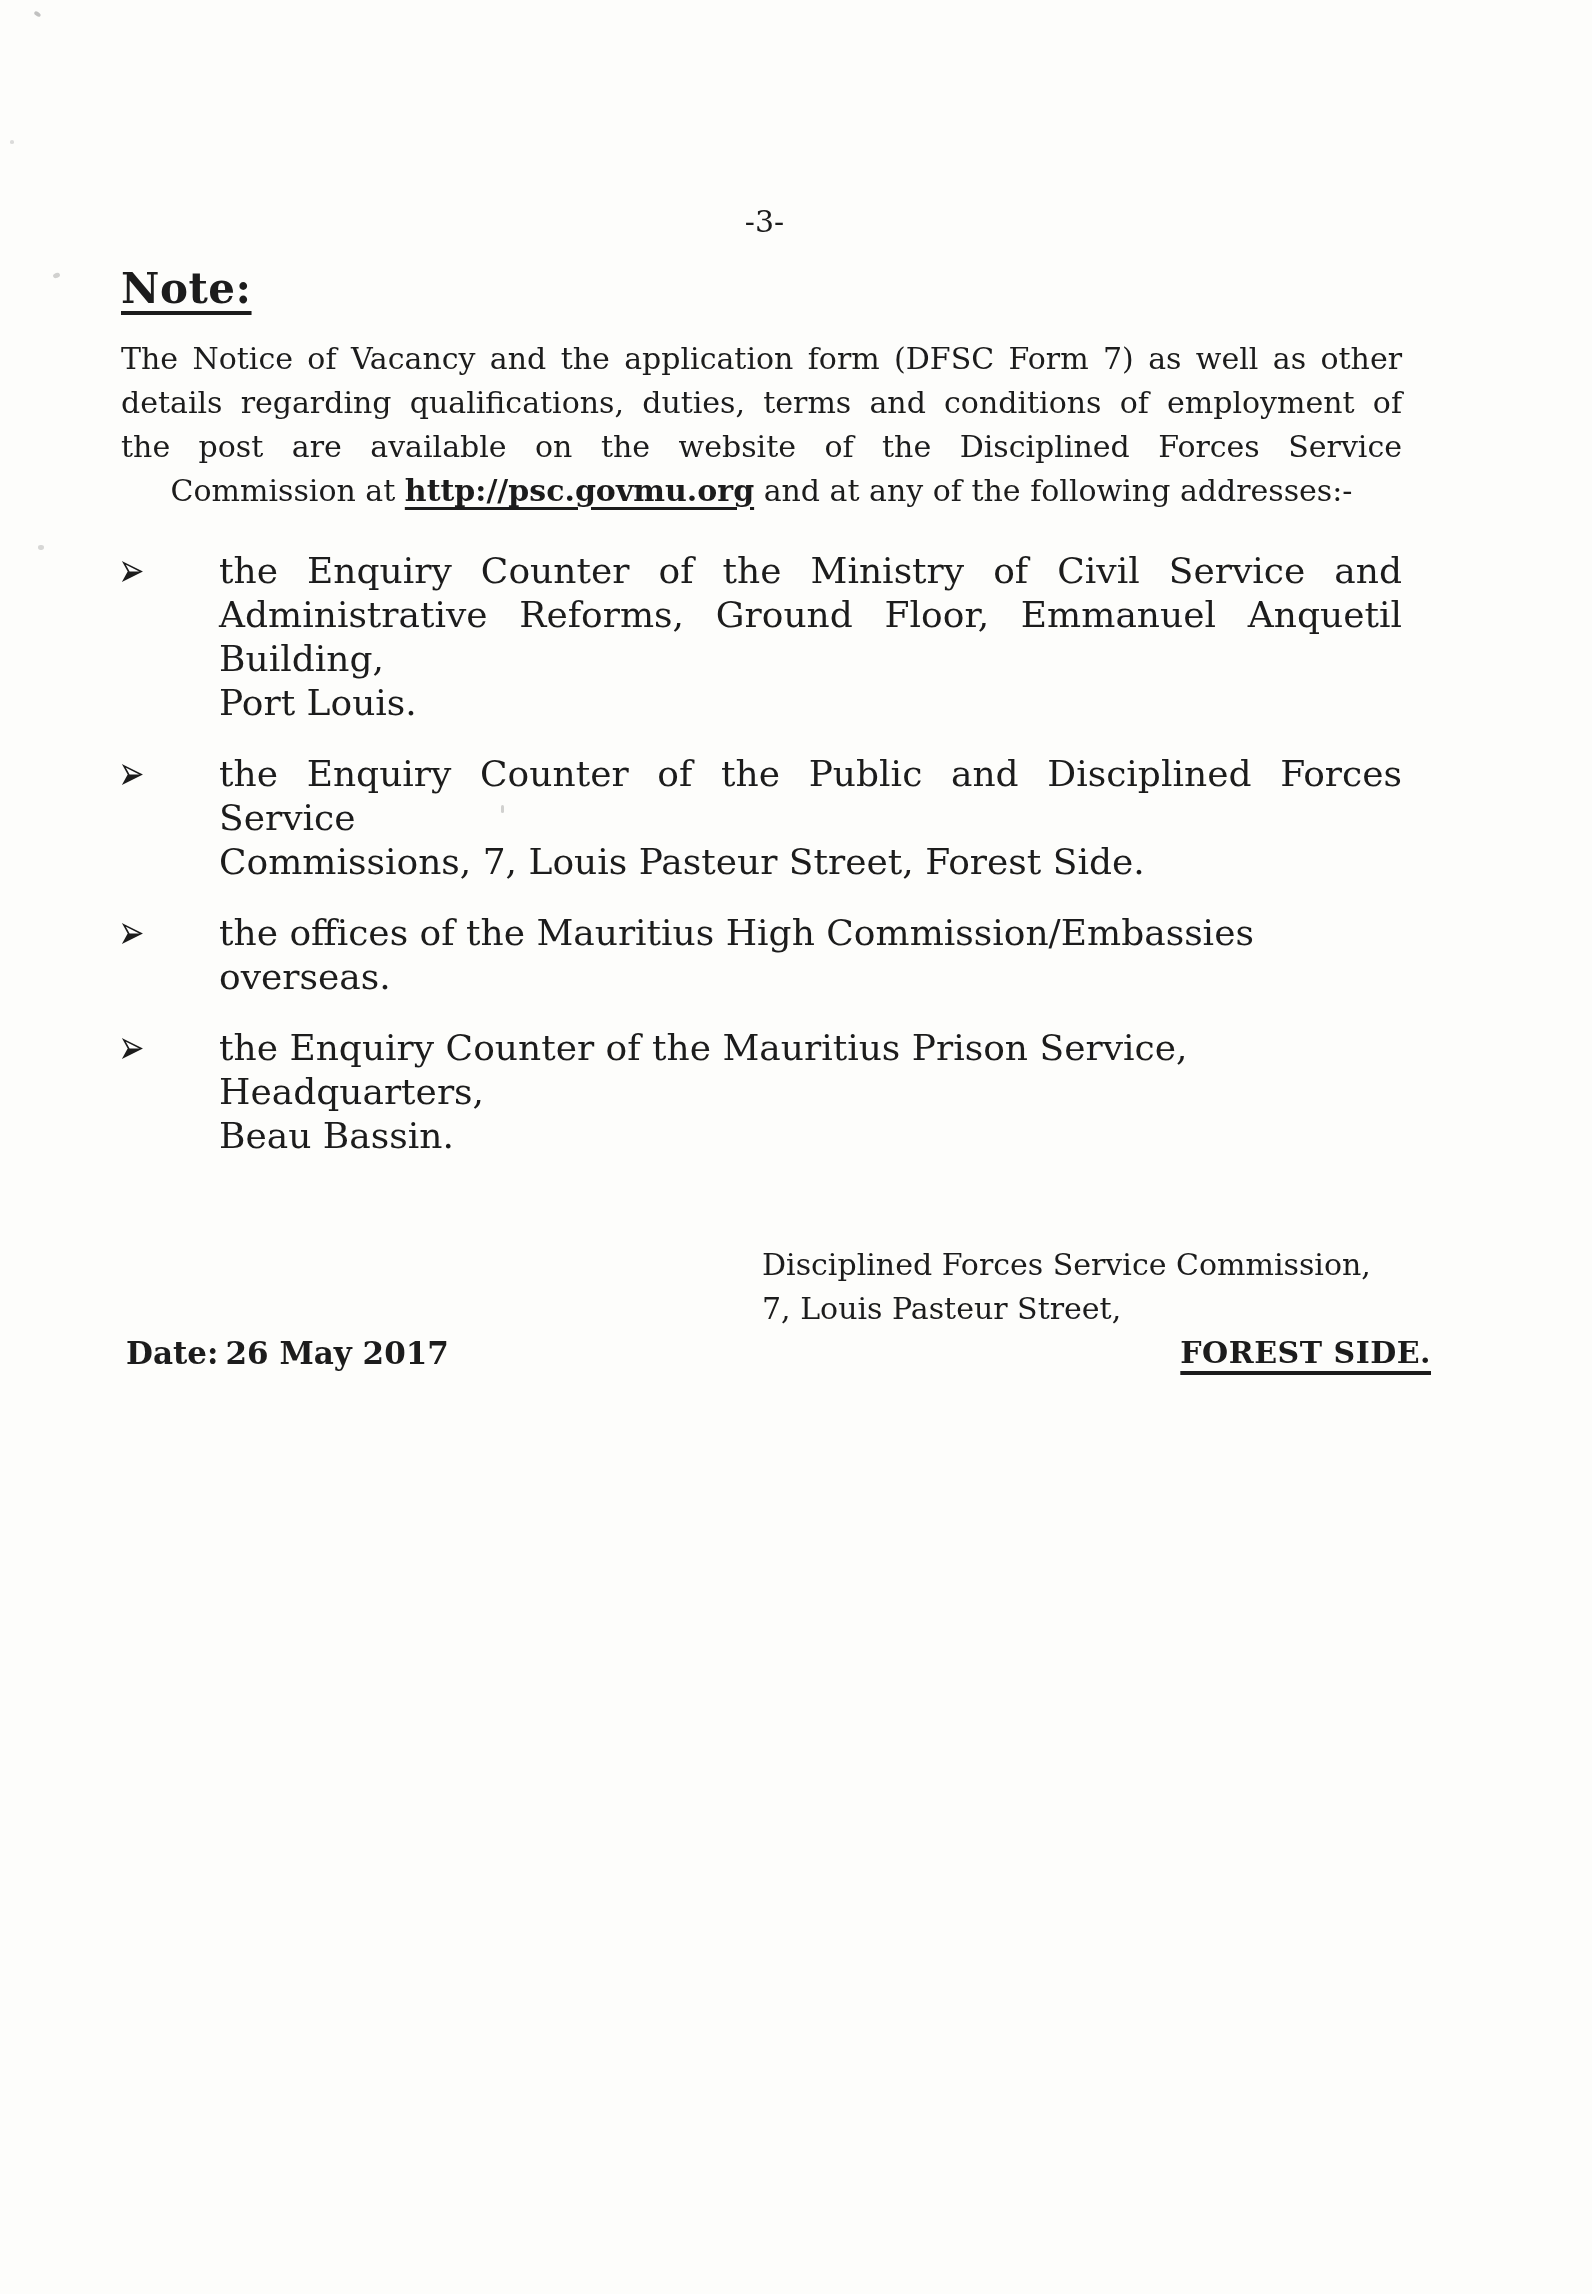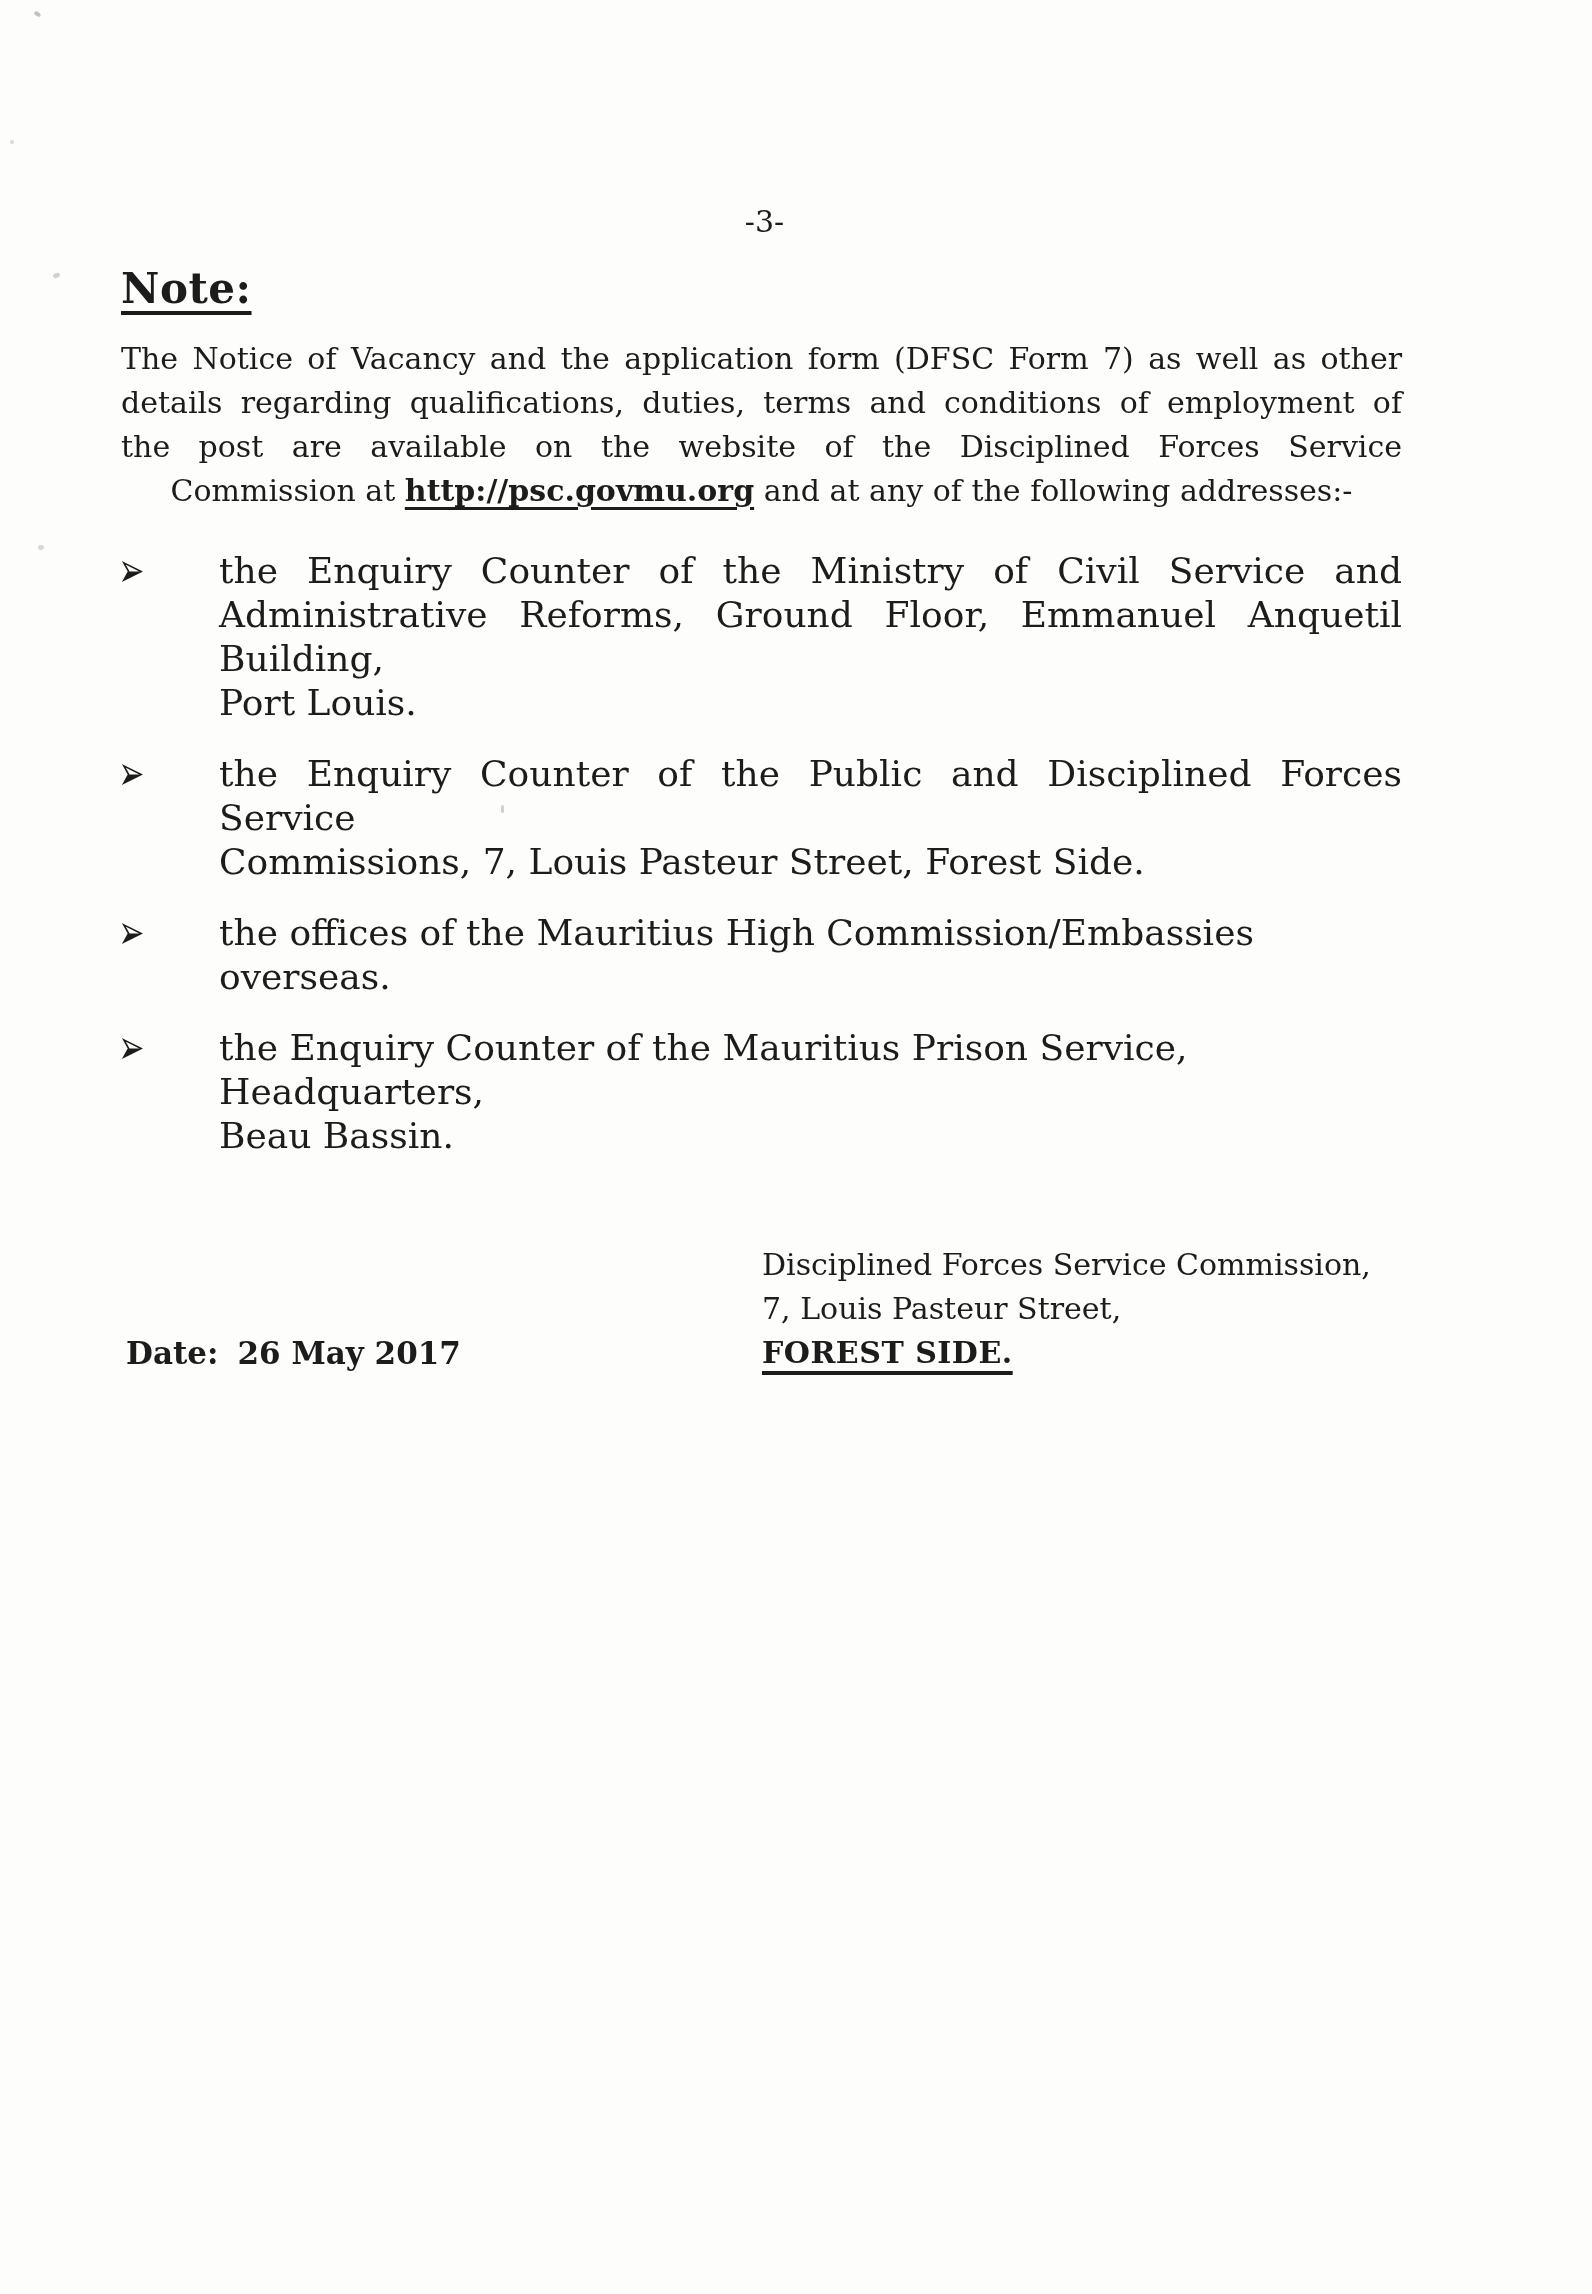--- a/index.html
+++ b/index.html
@@ -36,32 +36,32 @@
   .addr-item{display:flex;margin-bottom:27px;}
   .addr-item:last-child{margin-bottom:0;}
   .arrow{flex:0 0 98px;width:98px;padding-top:10.5px;}
   .arrow svg{display:block;}
   .addr-text{flex:1;min-width:0;}
   .sig-block{
     position:absolute;left:762px;top:1243px;width:669px;
     font-size:30px;line-height:44px;text-align:left;
   }
   .forest{
-    font-weight:bold;letter-spacing:0.5px;
+    font-weight:bold;letter-spacing:0.5px;text-align:right;
   }
   .forest .u{
     text-decoration:underline;
     text-decoration-thickness:3.8px;
     text-underline-offset:7.6px;
   }
   .date-line{
     position:absolute;left:126px;top:1331px;
     font-size:31px;font-weight:bold;line-height:44px;
   }
-  .dvalue{margin-left:19px;}
+  .dvalue{margin-left:7px;}
   
   .speck{position:absolute;background:#8f8f8f;border-radius:50%;}
   .s1{left:34px;top:11.5px;width:6.7px;height:3.8px;opacity:.55;transform:rotate(35deg);}
   .s2{left:9.6px;top:140px;width:4.8px;height:3.8px;opacity:.30;}
   .s3{left:53px;top:273px;width:6.7px;height:4.8px;opacity:.40;transform:rotate(-20deg);}
   .s4{left:38px;top:545px;width:5.7px;height:4.8px;opacity:.35;}
   .s5{left:501px;top:805px;width:2.9px;height:7.6px;opacity:.40;border-radius:1.9px;}
 </style>
 </head>
 <body>

